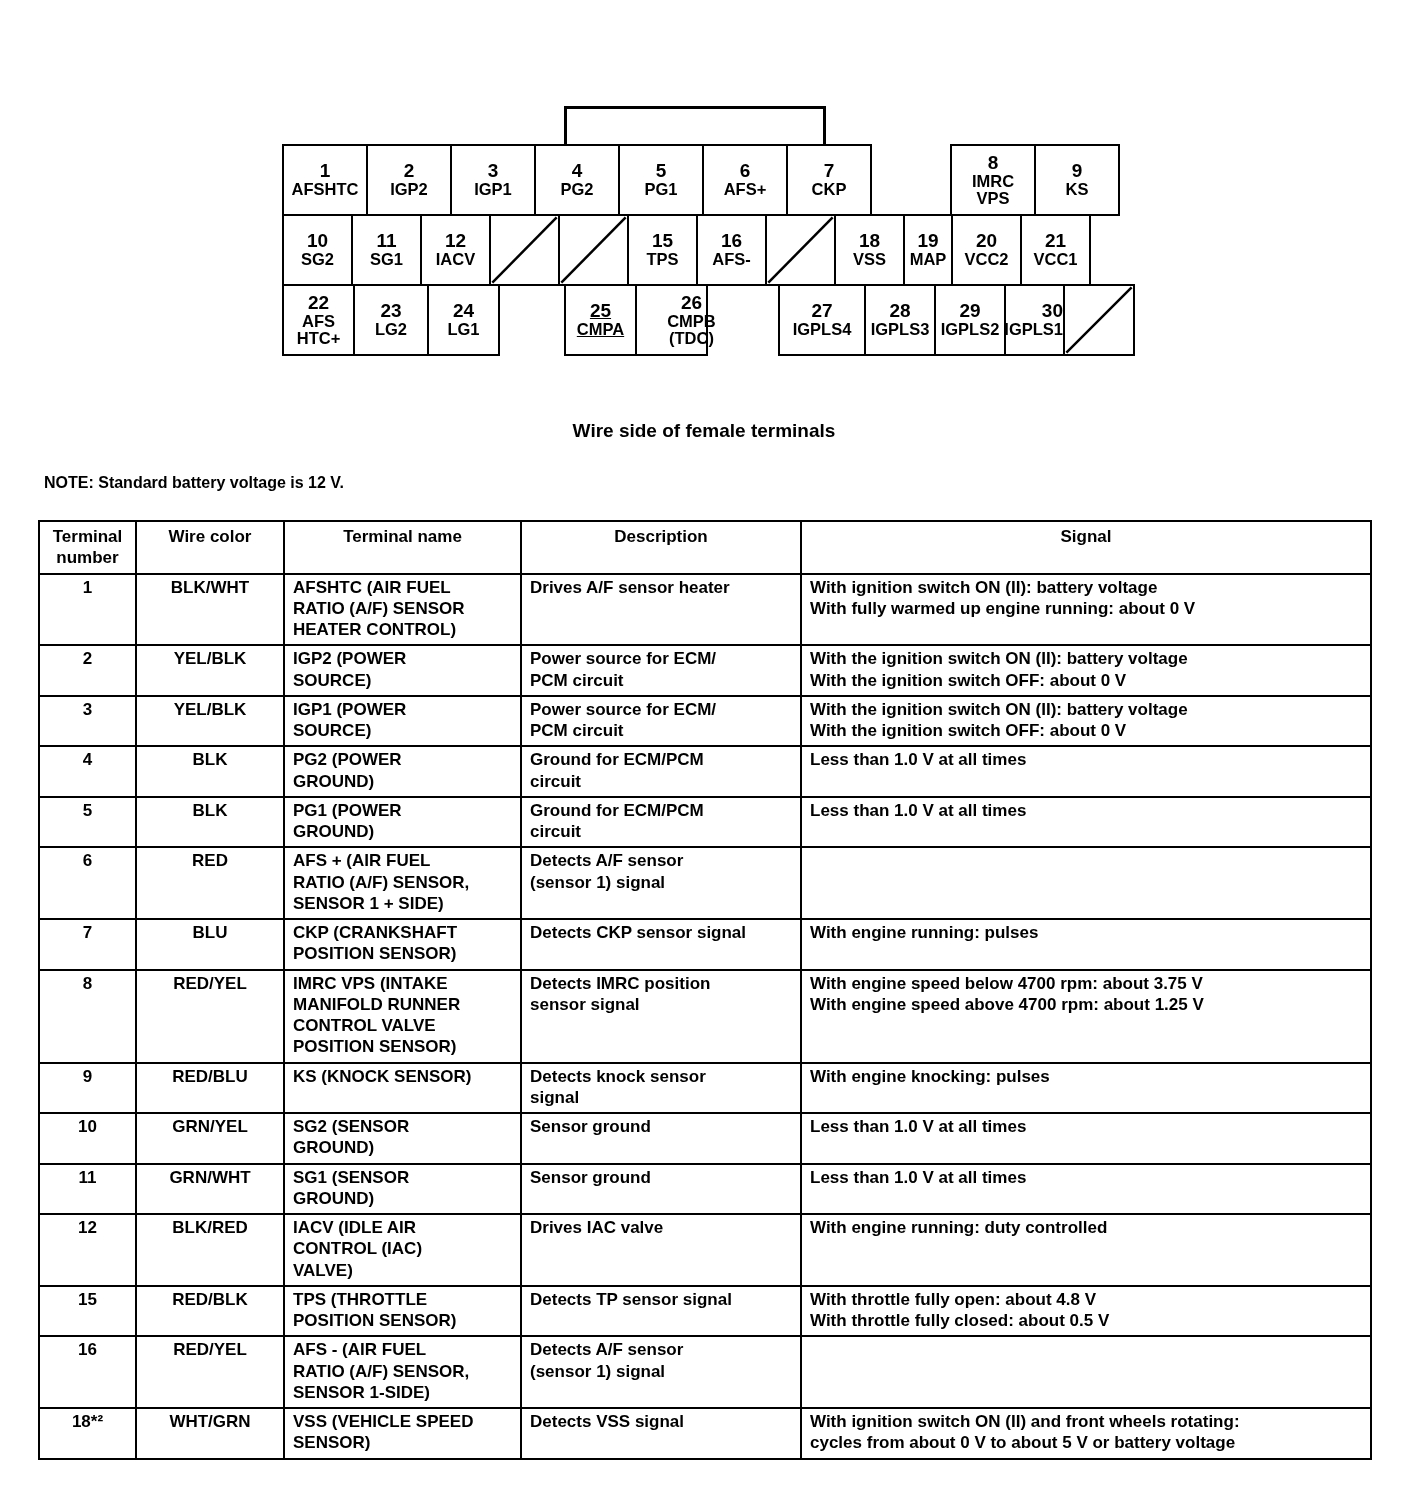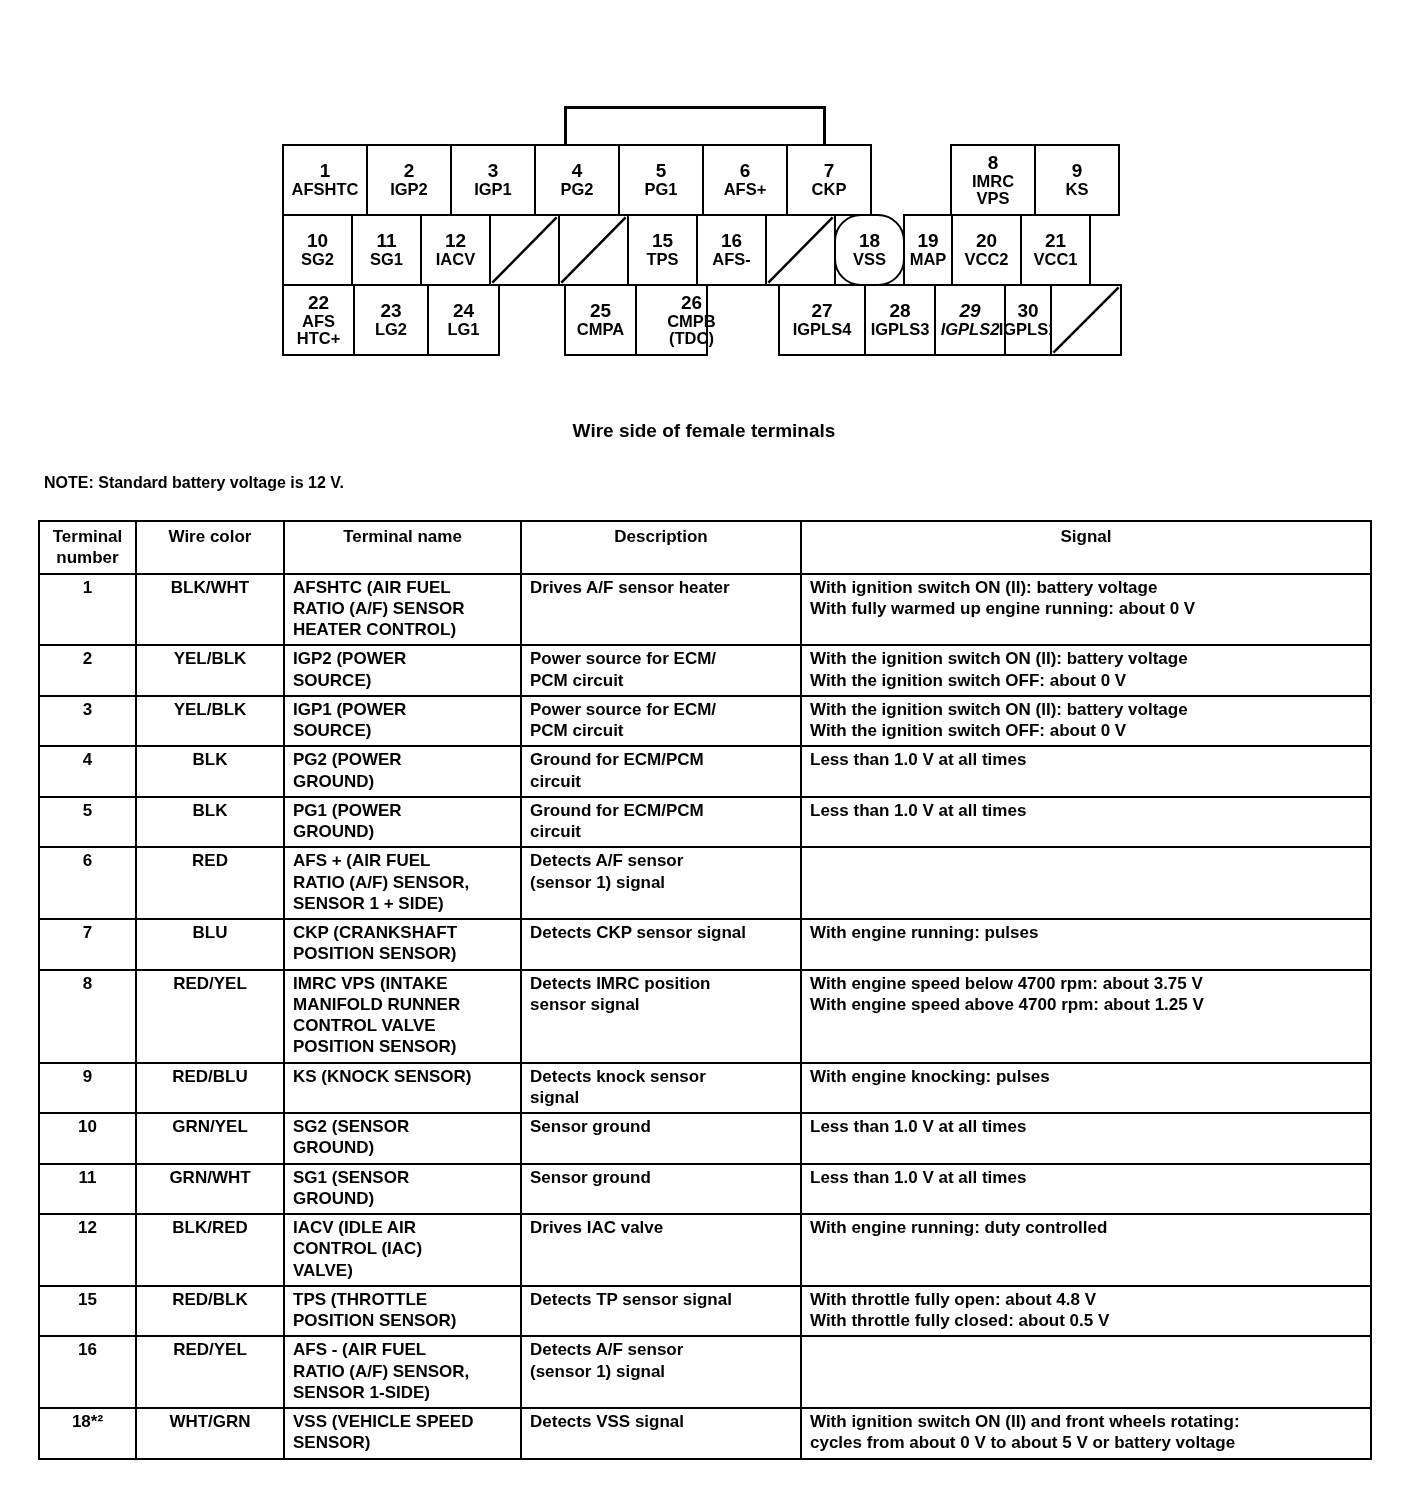--- a/index.html
+++ b/index.html
@@ -159,21 +159,21 @@
           </div>
           <div class="conn-cell merge" style="width: 71px;">
             <div class="pin-num">16</div>
             <div class="pin-label">AFS-</div>
           </div>
           <div class="conn-cell merge" style="width: 71px;">
             <svg class="diag" viewBox="0 0 100 100" preserveAspectRatio="none">
               <line x1="2" y1="98" x2="98" y2="2" stroke="#000" stroke-width="2.5" vector-effect="non-scaling-stroke"></line>
             </svg>
           </div>
-          <div class="conn-cell merge" style="width: 71px; border-radius: 27px;">
+          <div class="conn-cell merge" style="width: 71px;">
             <div class="pin-num">18</div>
             <div class="pin-label">VSS</div>
           </div>
           <div class="conn-cell merge" style="width: 50px;">
             <div class="pin-num">19</div>
             <div class="pin-label">MAP</div>
           </div>
           <div class="conn-cell merge" style="width: 71px;">
             <div class="pin-num">20</div>
             <div class="pin-label">VCC2</div>
@@ -191,43 +191,43 @@
           </div>
           <div class="conn-cell merge" style="width: 76px;">
             <div class="pin-num">23</div>
             <div class="pin-label">LG2</div>
           </div>
           <div class="conn-cell merge" style="width: 73px;">
             <div class="pin-num">24</div>
             <div class="pin-label">LG1</div>
           </div>
           <div class="conn-gap" style="width: 64px;"></div>
-          <div class="conn-cell" style="width: 73px;">
+          <div class="conn-cell" style="width: 73px; text-decoration: underline;">
             <div class="pin-num">25</div>
             <div class="pin-label">CMPA</div>
           </div>
           <div class="conn-cell merge" style="width: 73px; padding-left: 40px;">
             <div class="pin-num">26</div>
             <div class="pin-label">CMPB
 (TDC)</div>
           </div>
           <div class="conn-gap" style="width: 70px;"></div>
           <div class="conn-cell" style="width: 88px;">
             <div class="pin-num">27</div>
             <div class="pin-label">IGPLS4</div>
           </div>
           <div class="conn-cell merge" style="width: 72px;">
             <div class="pin-num">28</div>
             <div class="pin-label">IGPLS3</div>
           </div>
-          <div class="conn-cell merge" style="width: 72px; font-style: italic;">
+          <div class="conn-cell merge" style="width: 72px;">
             <div class="pin-num">29</div>
             <div class="pin-label">IGPLS2</div>
           </div>
-          <div class="conn-cell merge" style="width: 48px;">
+          <div class="conn-cell merge" style="width: 61px; align-items: flex-end;">
             <div class="pin-num">30</div>
             <div class="pin-label">IGPLS1</div>
           </div>
           <div class="conn-cell merge" style="width: 72px;">
             <svg class="diag" viewBox="0 0 100 100" preserveAspectRatio="none">
               <line x1="2" y1="98" x2="98" y2="2" stroke="#000" stroke-width="2.5" vector-effect="non-scaling-stroke"></line>
             </svg>
           </div>
         </div>
       </div>

